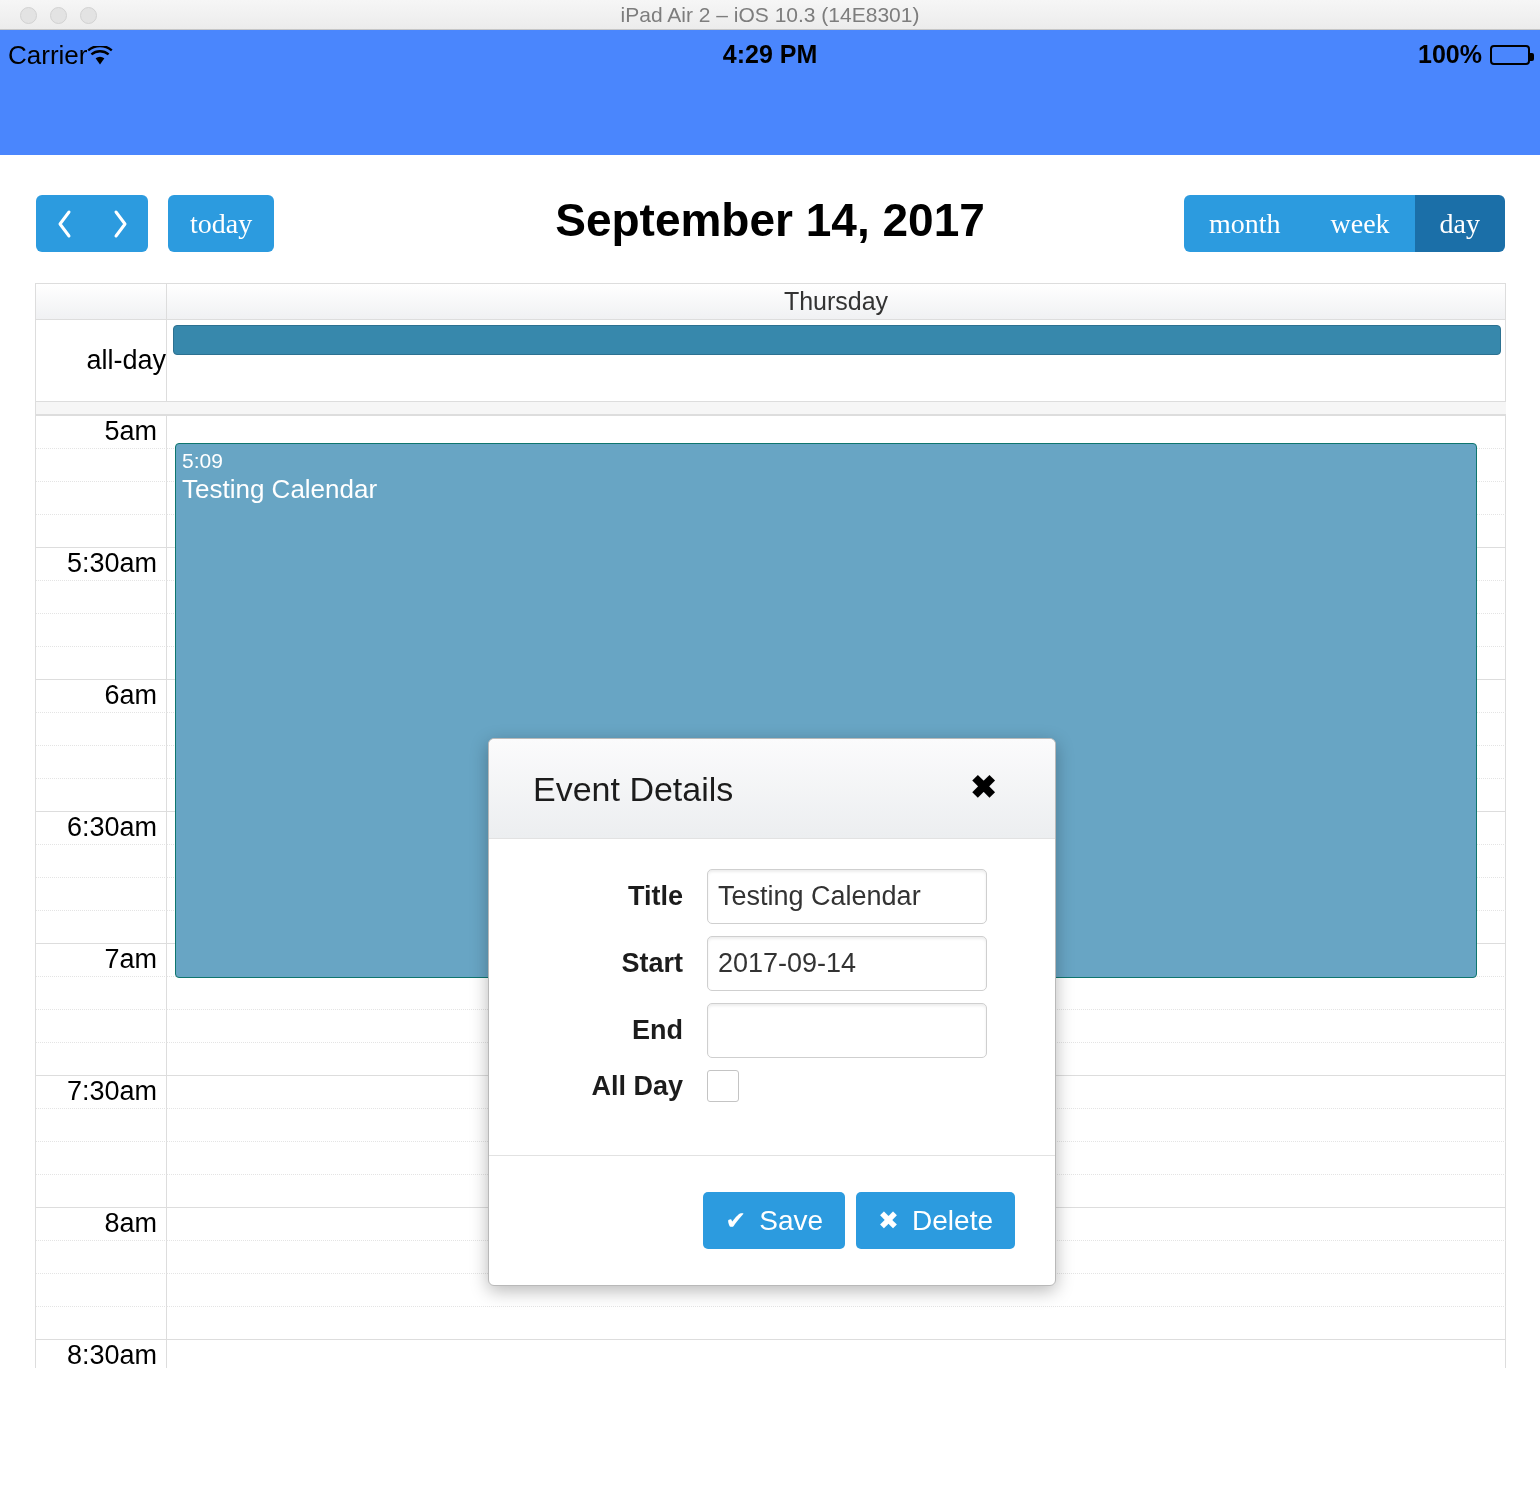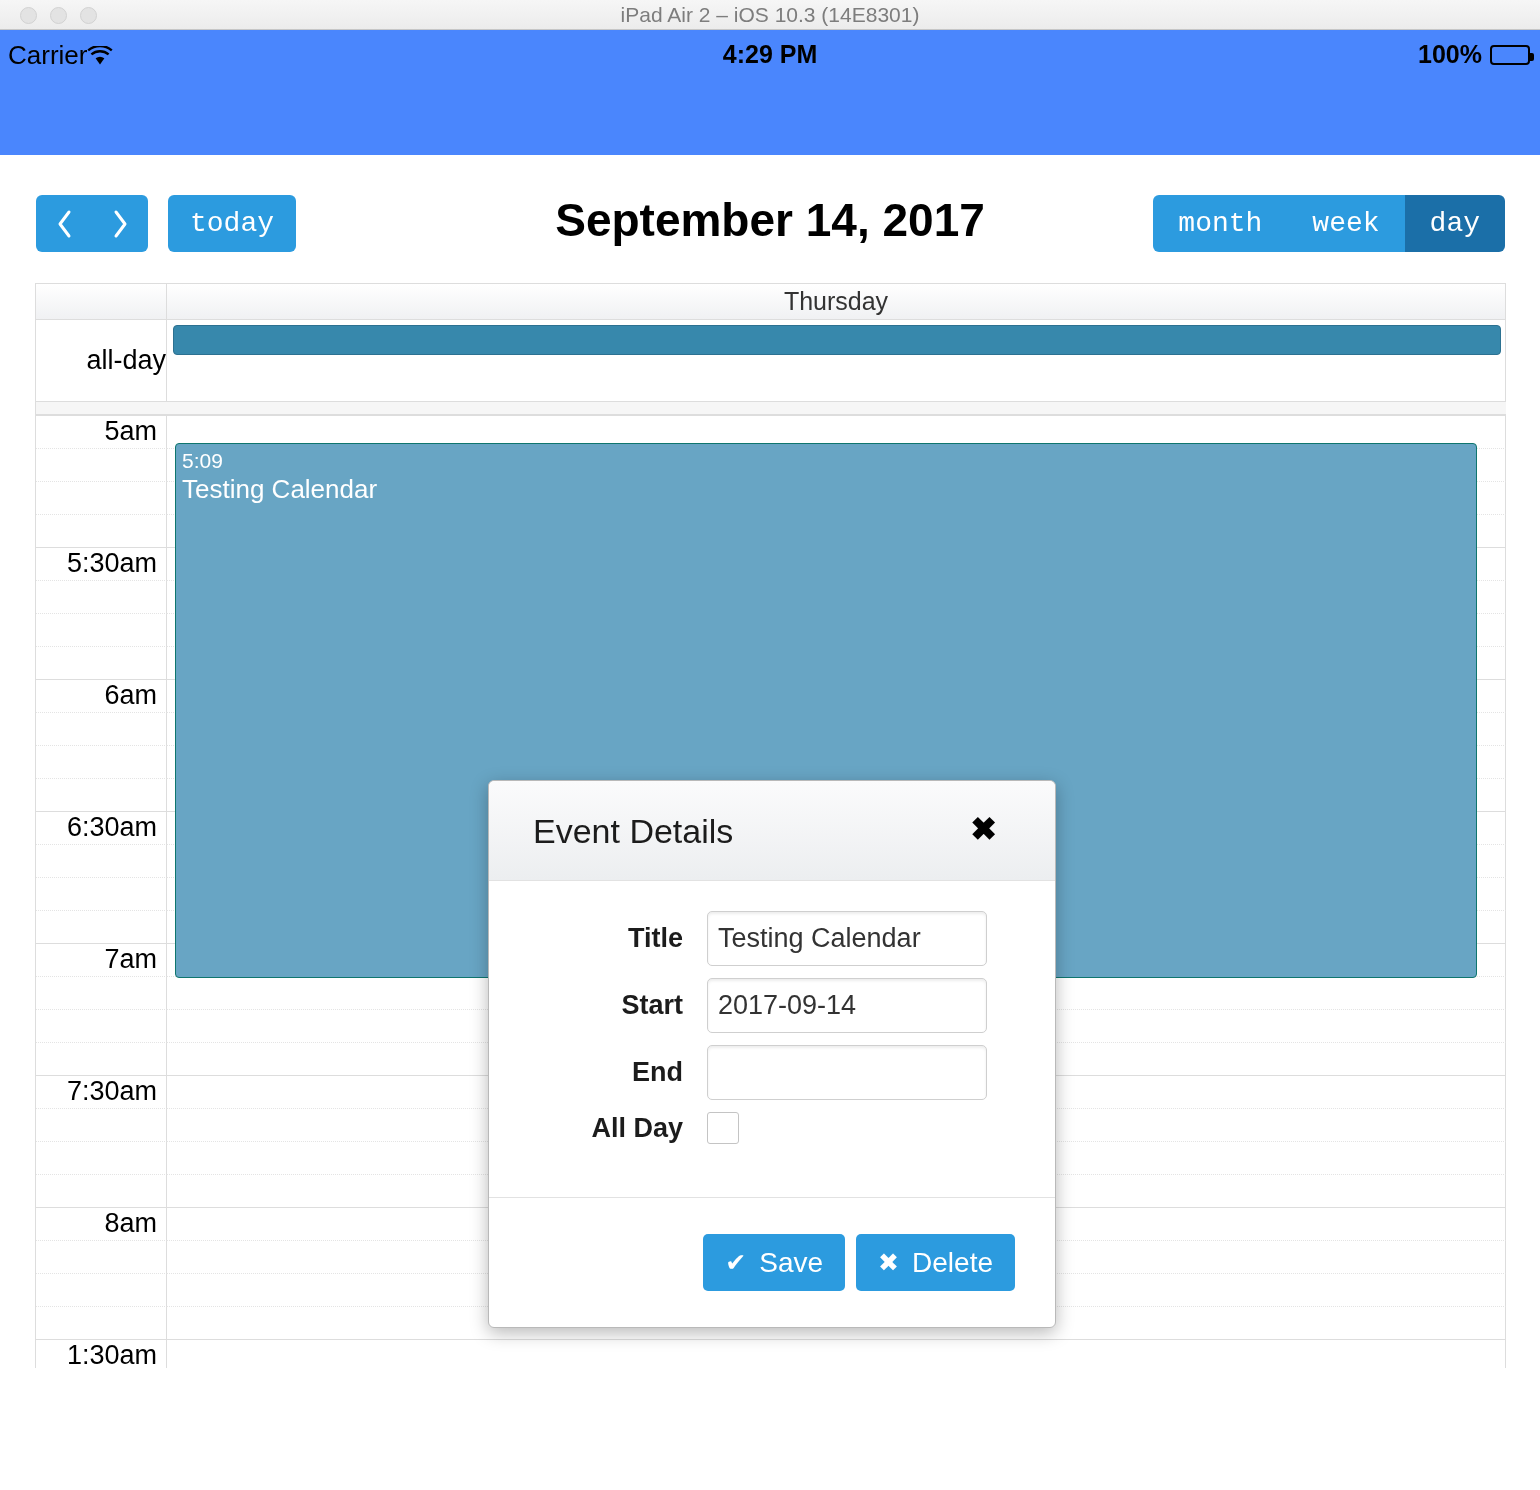--- a/index.html
+++ b/index.html
@@ -74,21 +74,21 @@
   
   .cal-toolbar {
     position: absolute; left: 0; top: 157px;
     width: 1540px; height: 115px;
     background: #ffffff;
   }
   .btn-group { position: absolute; display: flex; }
   .fc-btn {
     background: #2c9bdf; color: #fff;
     border: none; outline: none;
-    font-family: Liberation Mono, monospace;
+    font-family: Liberation Serif, serif;
     font-size: 28px;
     cursor: pointer;
     display: flex; align-items: center; justify-content: center;
   }
   .fc-btn.active { background: #1b6fa8; }
   .prev-next { left: 36px; top: 38px; height: 57px; border-radius: 6px; overflow: hidden; }
   .prev-next .fc-btn { width: 56px; height: 57px; font-size: 30px; }
   .today-wrap { left: 168px; top: 38px; height: 57px; border-radius: 6px; overflow: hidden; }
   .today-wrap .fc-btn { padding: 0 22px; height: 57px; }
   .view-group { right: 35px; top: 38px; height: 57px; border-radius: 6px; overflow: hidden; }
@@ -163,21 +163,21 @@
     background: #68a5c4;
     border: 1px solid #0f766e;
     border-radius: 4px;
     color: #ffffff;
     padding: 4px 6px;
     overflow: hidden;
   }
   .ev-time { font-size: 21px; line-height: 25px; }
   .ev-title { font-size: 26px; line-height: 32px; }
   .modal {
-    position: absolute; left: 488px; top: 780px;
+    position: absolute; left: 488px; top: 738px;
     width: 568px; height: 548px;
     background: #ffffff;
     border: 1px solid #b9b9b9;
     border-radius: 6px;
     box-shadow: 0 5px 18px rgba(0,0,0,0.28);
   }
   .modal-header {
     height: 100px;
     background: linear-gradient(#fbfbfc, #eceef0);
     border-bottom: 1px solid #e2e2e2;
@@ -406,21 +406,21 @@
         </div>
         <div class="slot-row minor">
           <div class="slot-label"></div>
           <div class="slot-body"></div>
         </div>
         <div class="slot-row minor">
           <div class="slot-label"></div>
           <div class="slot-body"></div>
         </div>
         <div class="slot-row major">
-          <div class="slot-label">1:30am</div>
+          <div class="slot-label">8:30am</div>
           <div class="slot-body"></div>
         </div>
       </div>
     <div class="timed-event">
       <div class="ev-time">5:09</div>
       <div class="ev-title">Testing Calendar</div>
     </div>
   </div>
 </div>
 

